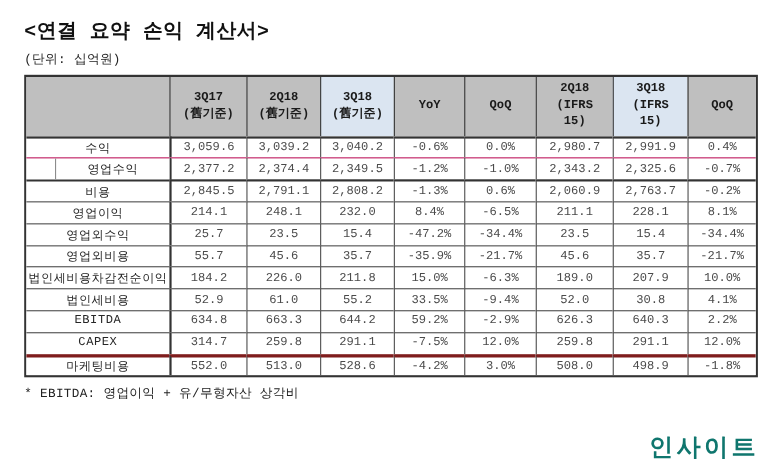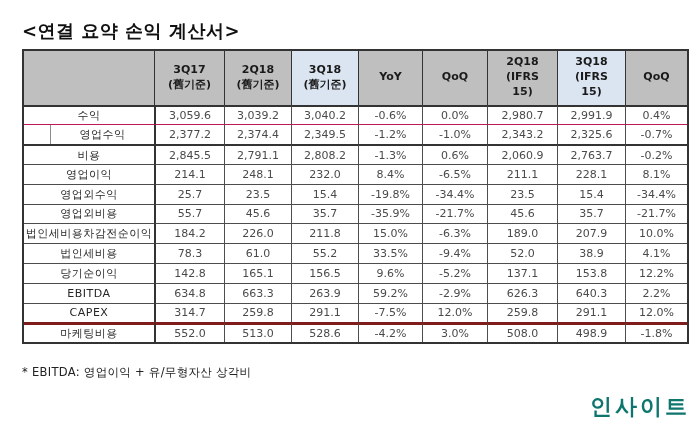--- a/index.html
+++ b/index.html
@@ -2,21 +2,21 @@
 <html style="--header-bg: #bfbfbf; --highlight-bg: #dbe5f1; --border-dark: #333333;"><head>
 <meta charset="utf-8">
 <style>
   * { margin: 0; padding: 0; box-sizing: border-box; }
   html, body { background: #ffffff; }
   body {
     width: 700px; height: 428px;
     font-family: "DejaVu Sans", "Liberation Sans", sans-serif;
     position: relative; overflow: hidden;
   }
-  .page { position: relative; width: 700px; height: 428px; padding: 20px 0 0 22px; }
+  .page { position: relative; width: 700px; height: 428px; padding: 20px 0 0 22px; font-family: Liberation Mono, monospace; }
 
   .title {
     font-size: 18px; font-weight: bold; color: #111;
     letter-spacing: 0.5px; line-height: 1.2;
   }
   .unit {
     font-size: 11.5px; color: #222; margin-top: 4px; letter-spacing: 0.3px;
   }
 
   table.fin {
@@ -55,33 +55,34 @@
 
   td.lbl { color: #262626; letter-spacing: 0.5px; }
   td.lbl.ind { position: relative; padding-left: 27px; }
   td.lbl.ind::before {
     content: ""; position: absolute; left: 26px; top: -1px; bottom: -1px;
     width: 1px; background: #8c8c8c;
   }
   td.num { color: #4a4a4a; }
 
   .footnote {
-    margin-top: 21px; font-size: 11.5px; color: #222; letter-spacing: 0.3px;
+    margin-top: 7px; font-size: 11.5px; color: #222; letter-spacing: 0.3px;
   }
   .watermark {
     position: absolute; right: 10px; bottom: 6px;
     font-size: 22px; font-weight: bold; letter-spacing: 3px;
     color: #0f766e; user-select: none;
   }
 </style>
 </head>
 <body>
 
 <div class="page">
   <div class="title">&lt;연결 요약 손익 계산서&gt;</div>
+  <div class="unit">(단위: 십억원)</div>
 
   <table class="fin">
     <colgroup>
         <col style="width: 130px;">
         <col style="width: 70px;">
         <col style="width: 67px;">
         <col style="width: 67px;">
         <col style="width: 64px;">
         <col style="width: 65px;">
         <col style="width: 70px;">
@@ -151,21 +152,21 @@
           <td class="num">-6.5%</td>
           <td class="num">211.1</td>
           <td class="num">228.1</td>
           <td class="num">8.1%</td>
         </tr>
         <tr class="row">
           <td class="lbl">영업외수익</td>
           <td class="num c0">25.7</td>
           <td class="num">23.5</td>
           <td class="num">15.4</td>
-          <td class="num">-19.8%</td>
+          <td class="num">-47.2%</td>
           <td class="num">-34.4%</td>
           <td class="num">23.5</td>
           <td class="num">15.4</td>
           <td class="num">-34.4%</td>
         </tr>
         <tr class="row">
           <td class="lbl">영업외비용</td>
           <td class="num c0">55.7</td>
           <td class="num">45.6</td>
           <td class="num">35.7</td>
@@ -181,45 +182,34 @@
           <td class="num">226.0</td>
           <td class="num">211.8</td>
           <td class="num">15.0%</td>
           <td class="num">-6.3%</td>
           <td class="num">189.0</td>
           <td class="num">207.9</td>
           <td class="num">10.0%</td>
         </tr>
         <tr class="row">
           <td class="lbl">법인세비용</td>
-          <td class="num c0">78.3</td>
+          <td class="num c0">52.9</td>
           <td class="num">61.0</td>
           <td class="num">55.2</td>
           <td class="num">33.5%</td>
           <td class="num">-9.4%</td>
           <td class="num">52.0</td>
-          <td class="num">38.9</td>
+          <td class="num">30.8</td>
           <td class="num">4.1%</td>
-        </tr>
-        <tr class="row">
-          <td class="lbl">당기순이익</td>
-          <td class="num c0">142.8</td>
-          <td class="num">165.1</td>
-          <td class="num">156.5</td>
-          <td class="num">9.6%</td>
-          <td class="num">-5.2%</td>
-          <td class="num">137.1</td>
-          <td class="num">153.8</td>
-          <td class="num">12.2%</td>
         </tr>
         <tr class="row">
           <td class="lbl">EBITDA</td>
           <td class="num c0">634.8</td>
           <td class="num">663.3</td>
-          <td class="num">263.9</td>
+          <td class="num">644.2</td>
           <td class="num">59.2%</td>
           <td class="num">-2.9%</td>
           <td class="num">626.3</td>
           <td class="num">640.3</td>
           <td class="num">2.2%</td>
         </tr>
         <tr class="row">
           <td class="lbl">CAPEX</td>
           <td class="num c0">314.7</td>
           <td class="num">259.8</td>

